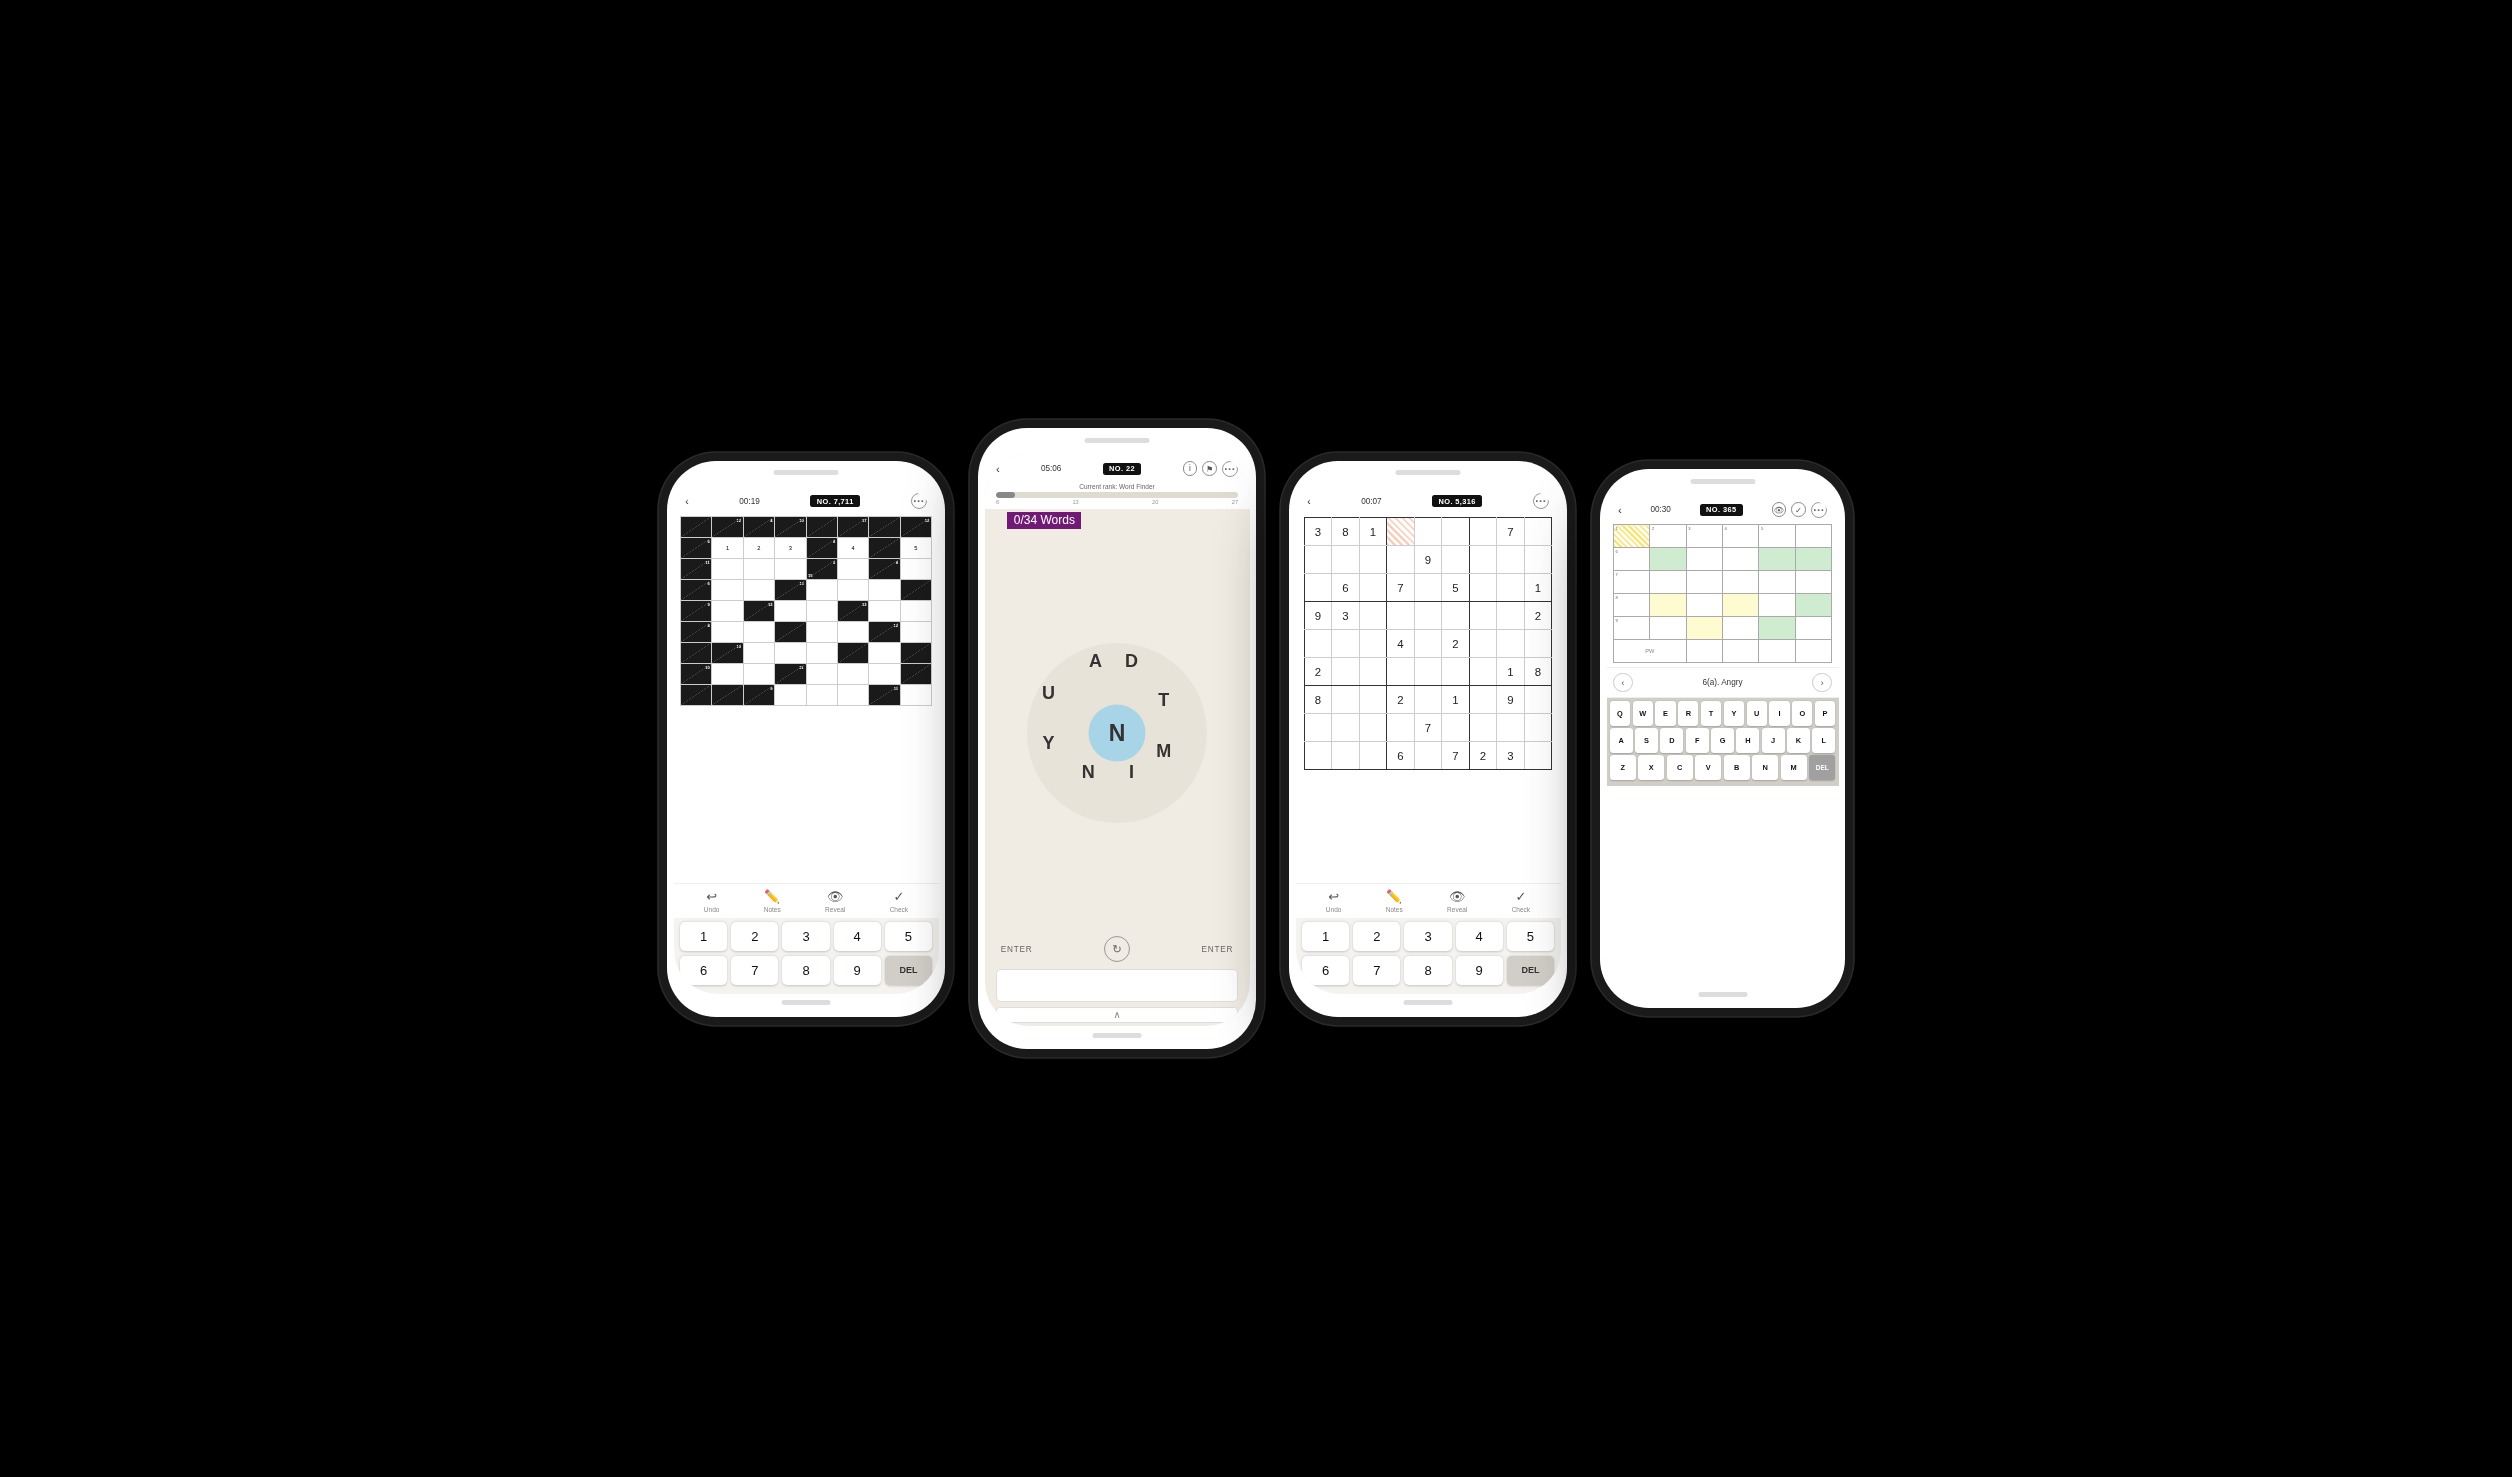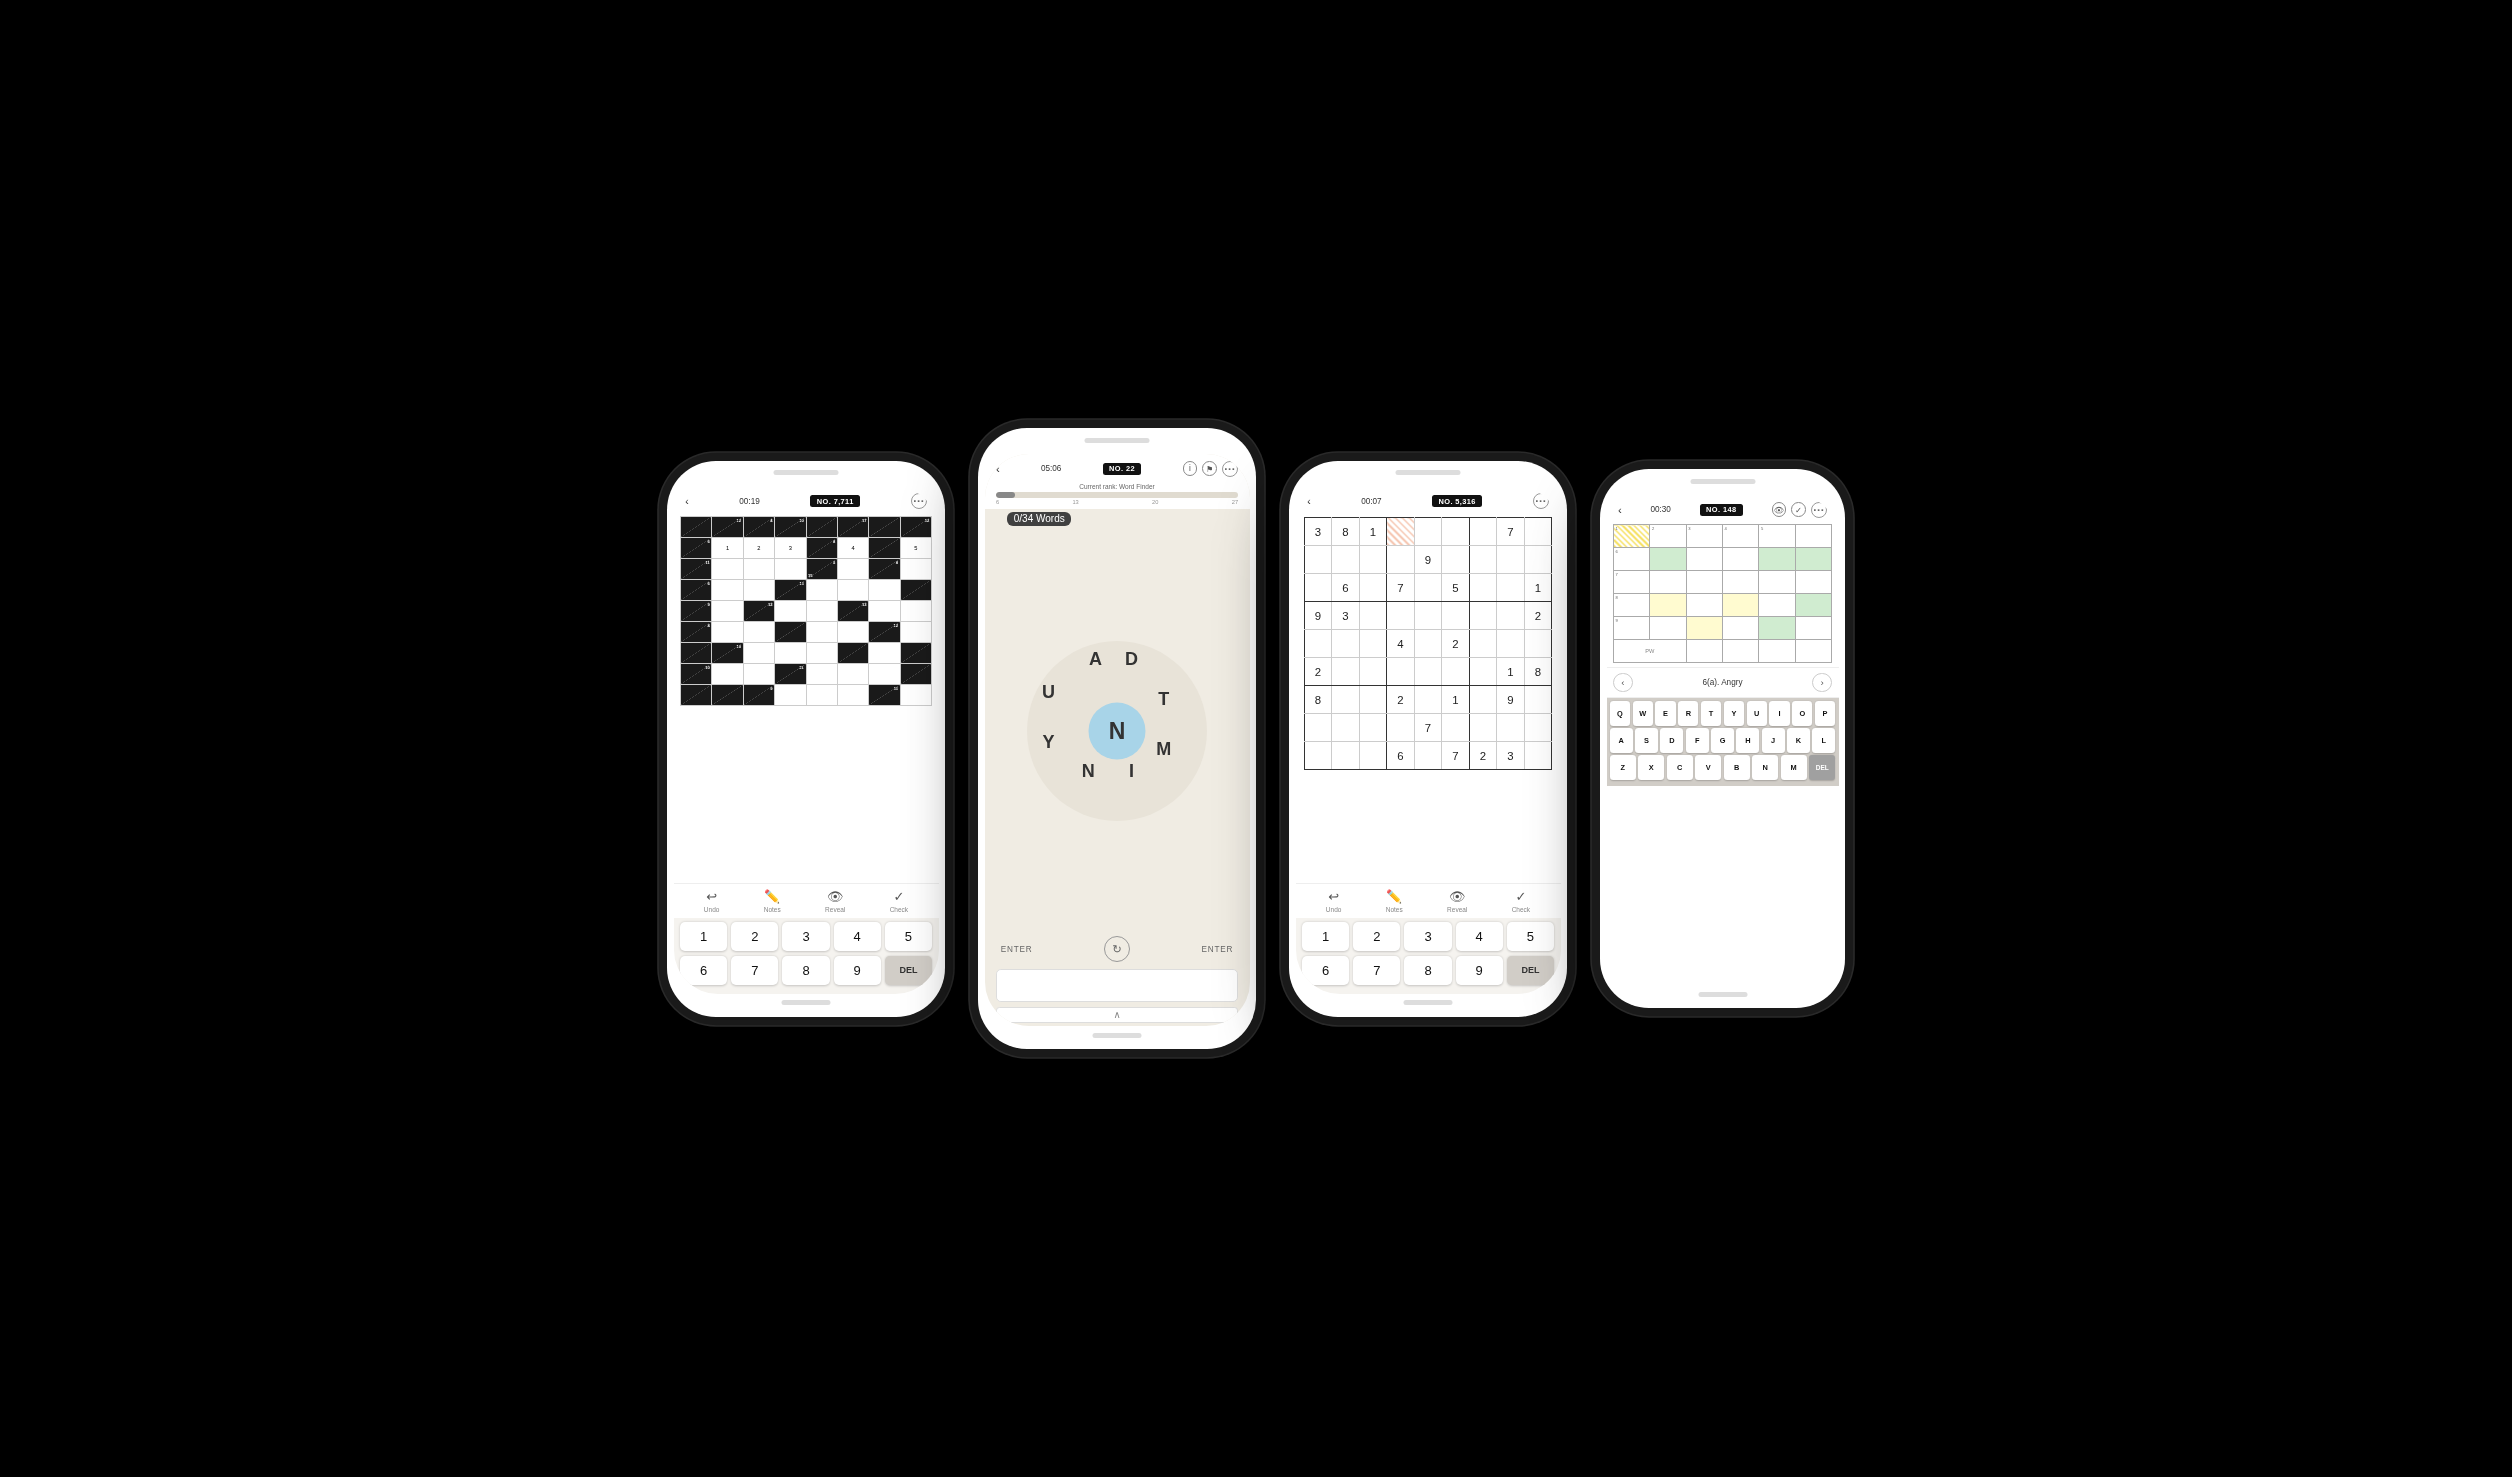--- a/index.html
+++ b/index.html
@@ -242,25 +242,25 @@
       border-radius: 3.3px;
     }
     .rank-bar-labels {
       display: flex;
       justify-content: space-between;
       font-size: 5.7px;
       color: #999;
       margin-top: 0.8px;
     }
     .words-count {
-      background: #404040;
+      background: #701a75;
       color: #fff;
-      font-size: 10px;
+      font-size: 12px;
       padding: 1.6px 6.5px;
-      border-radius: 6px;
+      border-radius: 0;
       margin: 3.3px 11.4px;
       display: inline-block;
     }
 
     
     .wheel-container {
       flex: 1;
       display: flex;
       align-items: center;
       justify-content: center;
@@ -892,21 +892,21 @@
       </div>
     </div>
   </div>
 
   <div class="phone phone-4">
     <div class="screen phone4-screen">
 
       <div class="phone1-header" style="font-size:7.4px;">
         <span class="back-arrow">‹</span>
         <span class="timer">00:30</span>
-        <span class="puzzle-badge">NO. 148</span>
+        <span class="puzzle-badge">NO. 365</span>
         <div class="header-icons">
           <div class="icon-circle">👁</div>
           <div class="icon-circle">✓</div>
           <div class="more-btn">···</div>
         </div>
       </div>
 
       <div class="crossword-grid-wrap">
         <table class="cw-table">
           <tbody>

